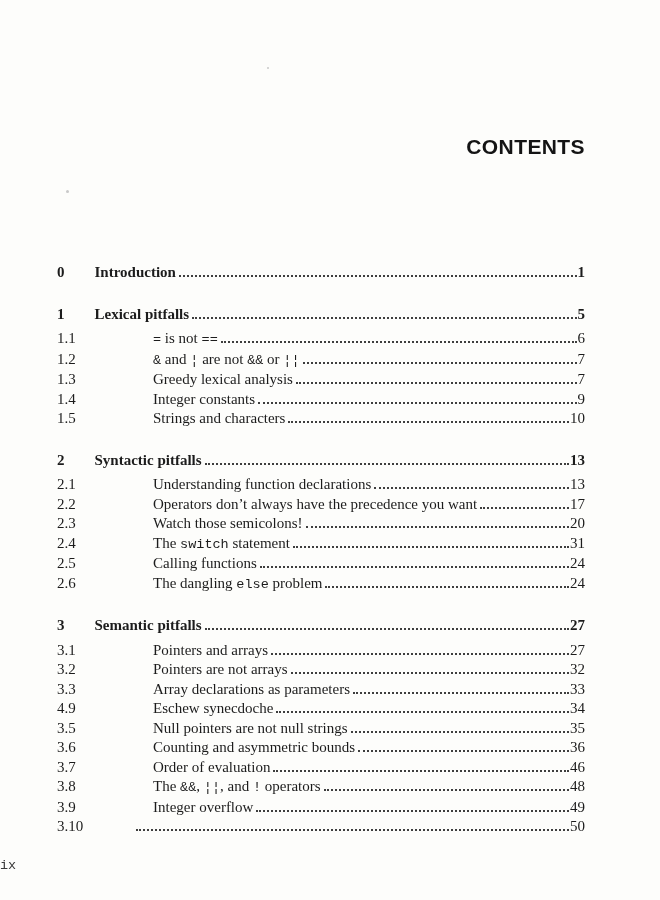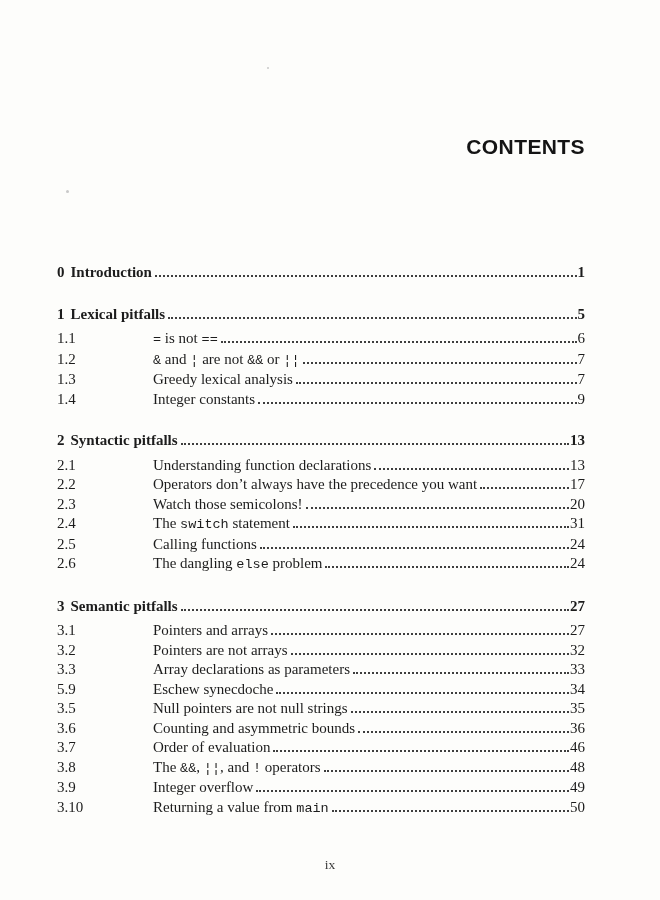--- a/index.html
+++ b/index.html
@@ -38,40 +38,40 @@
     align-items: baseline;
     font-size: 15px;
     line-height: 19.5px;
     white-space: pre;
   }
   .chapter-row { font-weight: 700; }
   .chapter-row .ch-num { flex: none; margin-right: 6px; }
   .entries { margin-top: 5px; }
   .entry-row .num { flex: 0 0 76px; text-align: left; }
   .entry-row .title { margin-left: 20px; }
-  .title { flex: none; }
+  .title { flex: none; margin-left: 24px; }
   .mono {
     font-family: "Liberation Mono", "DejaVu Sans Mono", monospace;
     font-size: 13.5px;
   }
   .leader {
     flex: 1 1 auto;
     min-width: 6px;
     margin-left: 3px;
     margin-right: 1px;
     border-bottom: 2px dotted #3e3e3e;
   }
   .page-num { flex: none; }
   .footer {
     position: absolute;
     left: 0; bottom: 27px;
     width: 100%;
-    text-align: center;
     font-size: 13.5px;
     color: #3a3a3a;
+    font-family: Liberation Mono, monospace;
   }
   .speck {
     position: absolute;
     width: 3px; height: 3px;
     border-radius: 50%;
     background: #c9c9c9;
   }
   .speck-1 { left: 66px; top: 190px; }
   .speck-2 { left: 267px; top: 67px; width: 2px; height: 2px; }
 </style>
@@ -87,44 +87,45 @@
         <div class="toc-chapter">
           <div class="row chapter-row"><span class="ch-num">0</span><span class="title">Introduction</span><span class="leader"></span><span class="page-num">1</span></div>
         </div>
         <div class="toc-chapter">
           <div class="row chapter-row"><span class="ch-num">1</span><span class="title">Lexical pitfalls</span><span class="leader"></span><span class="page-num">5</span></div>
           <div class="entries">
             <div class="row entry-row"><span class="num">1.1</span><span class="title"><span class="mono">=</span> is not <span class="mono">==</span></span><span class="leader"></span><span class="page-num">6</span></div>
             <div class="row entry-row"><span class="num">1.2</span><span class="title"><span class="mono">&amp;</span> and <span class="mono">¦</span> are not <span class="mono">&amp;&amp;</span> or <span class="mono">¦¦</span></span><span class="leader"></span><span class="page-num">7</span></div>
             <div class="row entry-row"><span class="num">1.3</span><span class="title">Greedy lexical analysis</span><span class="leader"></span><span class="page-num">7</span></div>
             <div class="row entry-row"><span class="num">1.4</span><span class="title">Integer constants</span><span class="leader"></span><span class="page-num">9</span></div>
+            <div class="row entry-row"><span class="num">1.5</span><span class="title">Strings and characters</span><span class="leader"></span><span class="page-num">10</span></div>
           </div>
         </div>
         <div class="toc-chapter">
           <div class="row chapter-row"><span class="ch-num">2</span><span class="title">Syntactic pitfalls</span><span class="leader"></span><span class="page-num">13</span></div>
           <div class="entries">
             <div class="row entry-row"><span class="num">2.1</span><span class="title">Understanding function declarations</span><span class="leader"></span><span class="page-num">13</span></div>
             <div class="row entry-row"><span class="num">2.2</span><span class="title">Operators don’t always have the precedence you want</span><span class="leader"></span><span class="page-num">17</span></div>
             <div class="row entry-row"><span class="num">2.3</span><span class="title">Watch those semicolons!</span><span class="leader"></span><span class="page-num">20</span></div>
             <div class="row entry-row"><span class="num">2.4</span><span class="title">The <span class="mono">switch</span> statement</span><span class="leader"></span><span class="page-num">31</span></div>
             <div class="row entry-row"><span class="num">2.5</span><span class="title">Calling functions</span><span class="leader"></span><span class="page-num">24</span></div>
             <div class="row entry-row"><span class="num">2.6</span><span class="title">The dangling <span class="mono">else</span> problem</span><span class="leader"></span><span class="page-num">24</span></div>
           </div>
         </div>
         <div class="toc-chapter">
           <div class="row chapter-row"><span class="ch-num">3</span><span class="title">Semantic pitfalls</span><span class="leader"></span><span class="page-num">27</span></div>
           <div class="entries">
             <div class="row entry-row"><span class="num">3.1</span><span class="title">Pointers and arrays</span><span class="leader"></span><span class="page-num">27</span></div>
             <div class="row entry-row"><span class="num">3.2</span><span class="title">Pointers are not arrays</span><span class="leader"></span><span class="page-num">32</span></div>
             <div class="row entry-row"><span class="num">3.3</span><span class="title">Array declarations as parameters</span><span class="leader"></span><span class="page-num">33</span></div>
-            <div class="row entry-row"><span class="num">5.9</span><span class="title">Eschew synecdoche</span><span class="leader"></span><span class="page-num">34</span></div>
+            <div class="row entry-row"><span class="num">4.9</span><span class="title">Eschew synecdoche</span><span class="leader"></span><span class="page-num">34</span></div>
             <div class="row entry-row"><span class="num">3.5</span><span class="title">Null pointers are not null strings</span><span class="leader"></span><span class="page-num">35</span></div>
             <div class="row entry-row"><span class="num">3.6</span><span class="title">Counting and asymmetric bounds</span><span class="leader"></span><span class="page-num">36</span></div>
             <div class="row entry-row"><span class="num">3.7</span><span class="title">Order of evaluation</span><span class="leader"></span><span class="page-num">46</span></div>
             <div class="row entry-row"><span class="num">3.8</span><span class="title">The <span class="mono">&amp;&amp;</span>, <span class="mono">¦¦</span>, and <span class="mono">!</span> operators</span><span class="leader"></span><span class="page-num">48</span></div>
             <div class="row entry-row"><span class="num">3.9</span><span class="title">Integer overflow</span><span class="leader"></span><span class="page-num">49</span></div>
-            <div class="row entry-row"><span class="num">3.10</span><span class="title">Returning a value from <span class="mono">main</span></span><span class="leader"></span><span class="page-num">50</span></div>
+            <div class="row entry-row"><span class="num">3.10</span><span class="leader"></span><span class="page-num">50</span></div>
           </div>
         </div>
       </div>
   </div>
   <div class="footer">ix</div>
 </div>
 
 </body></html>

